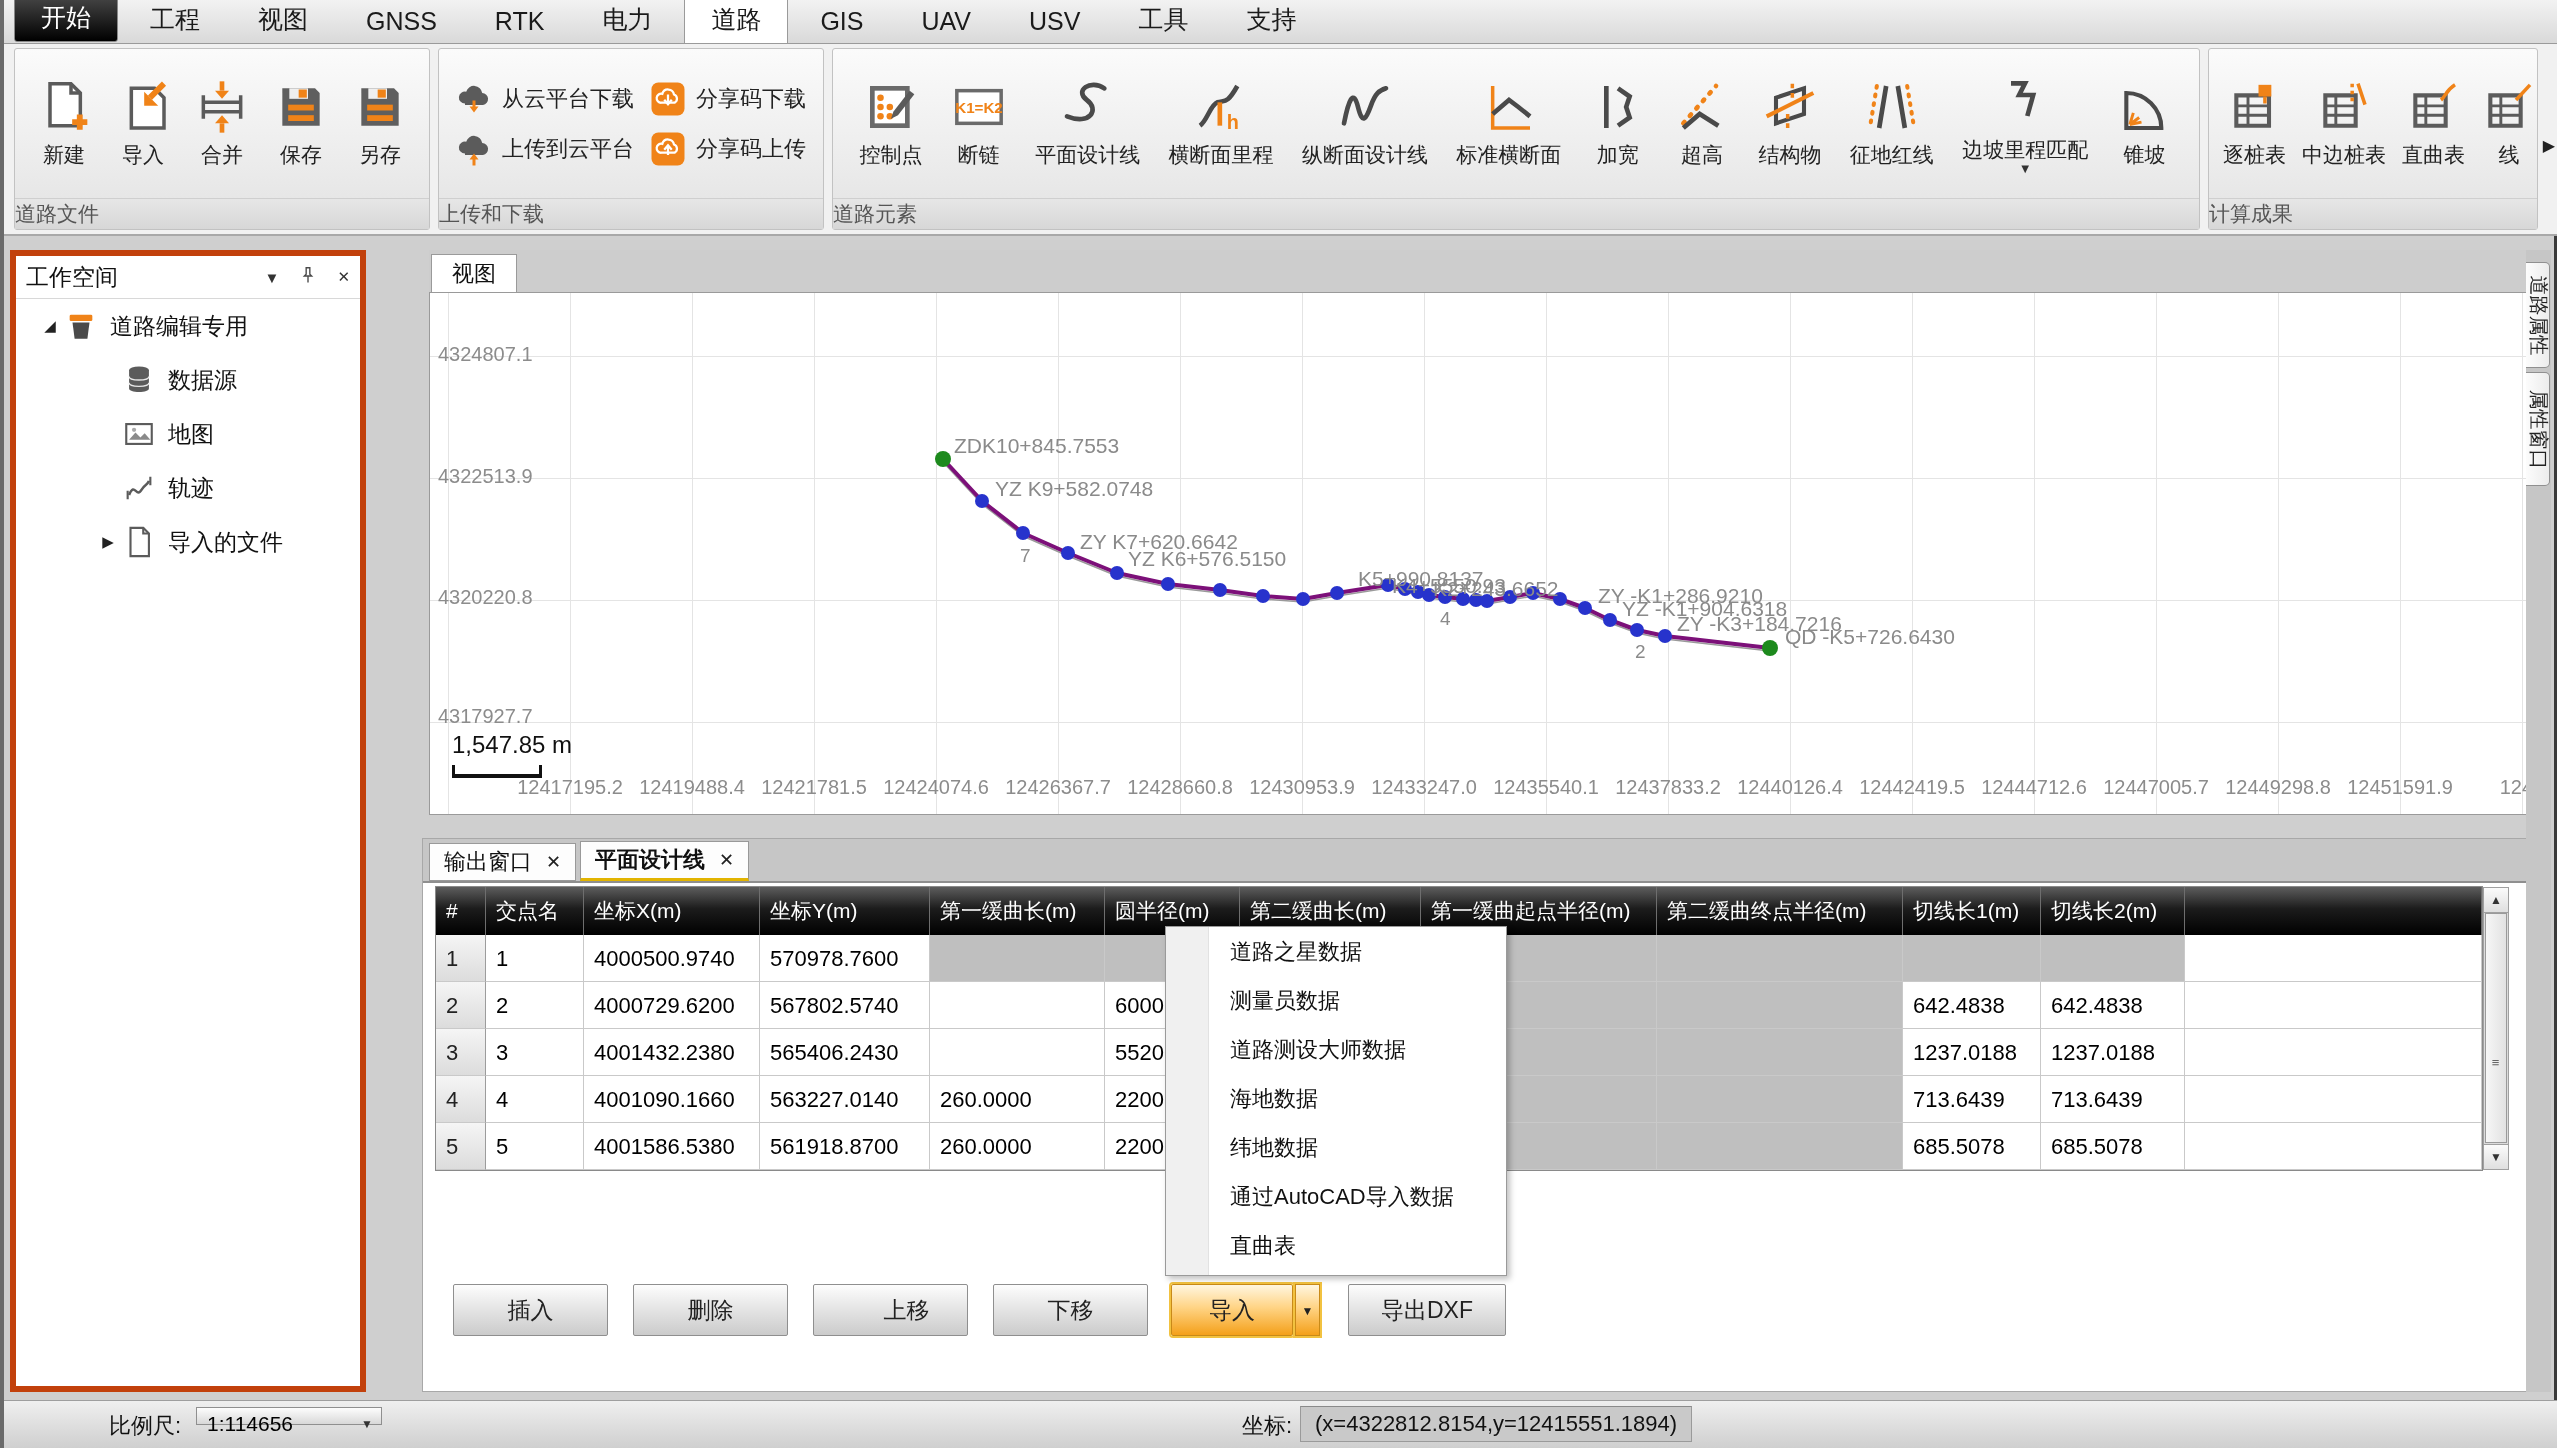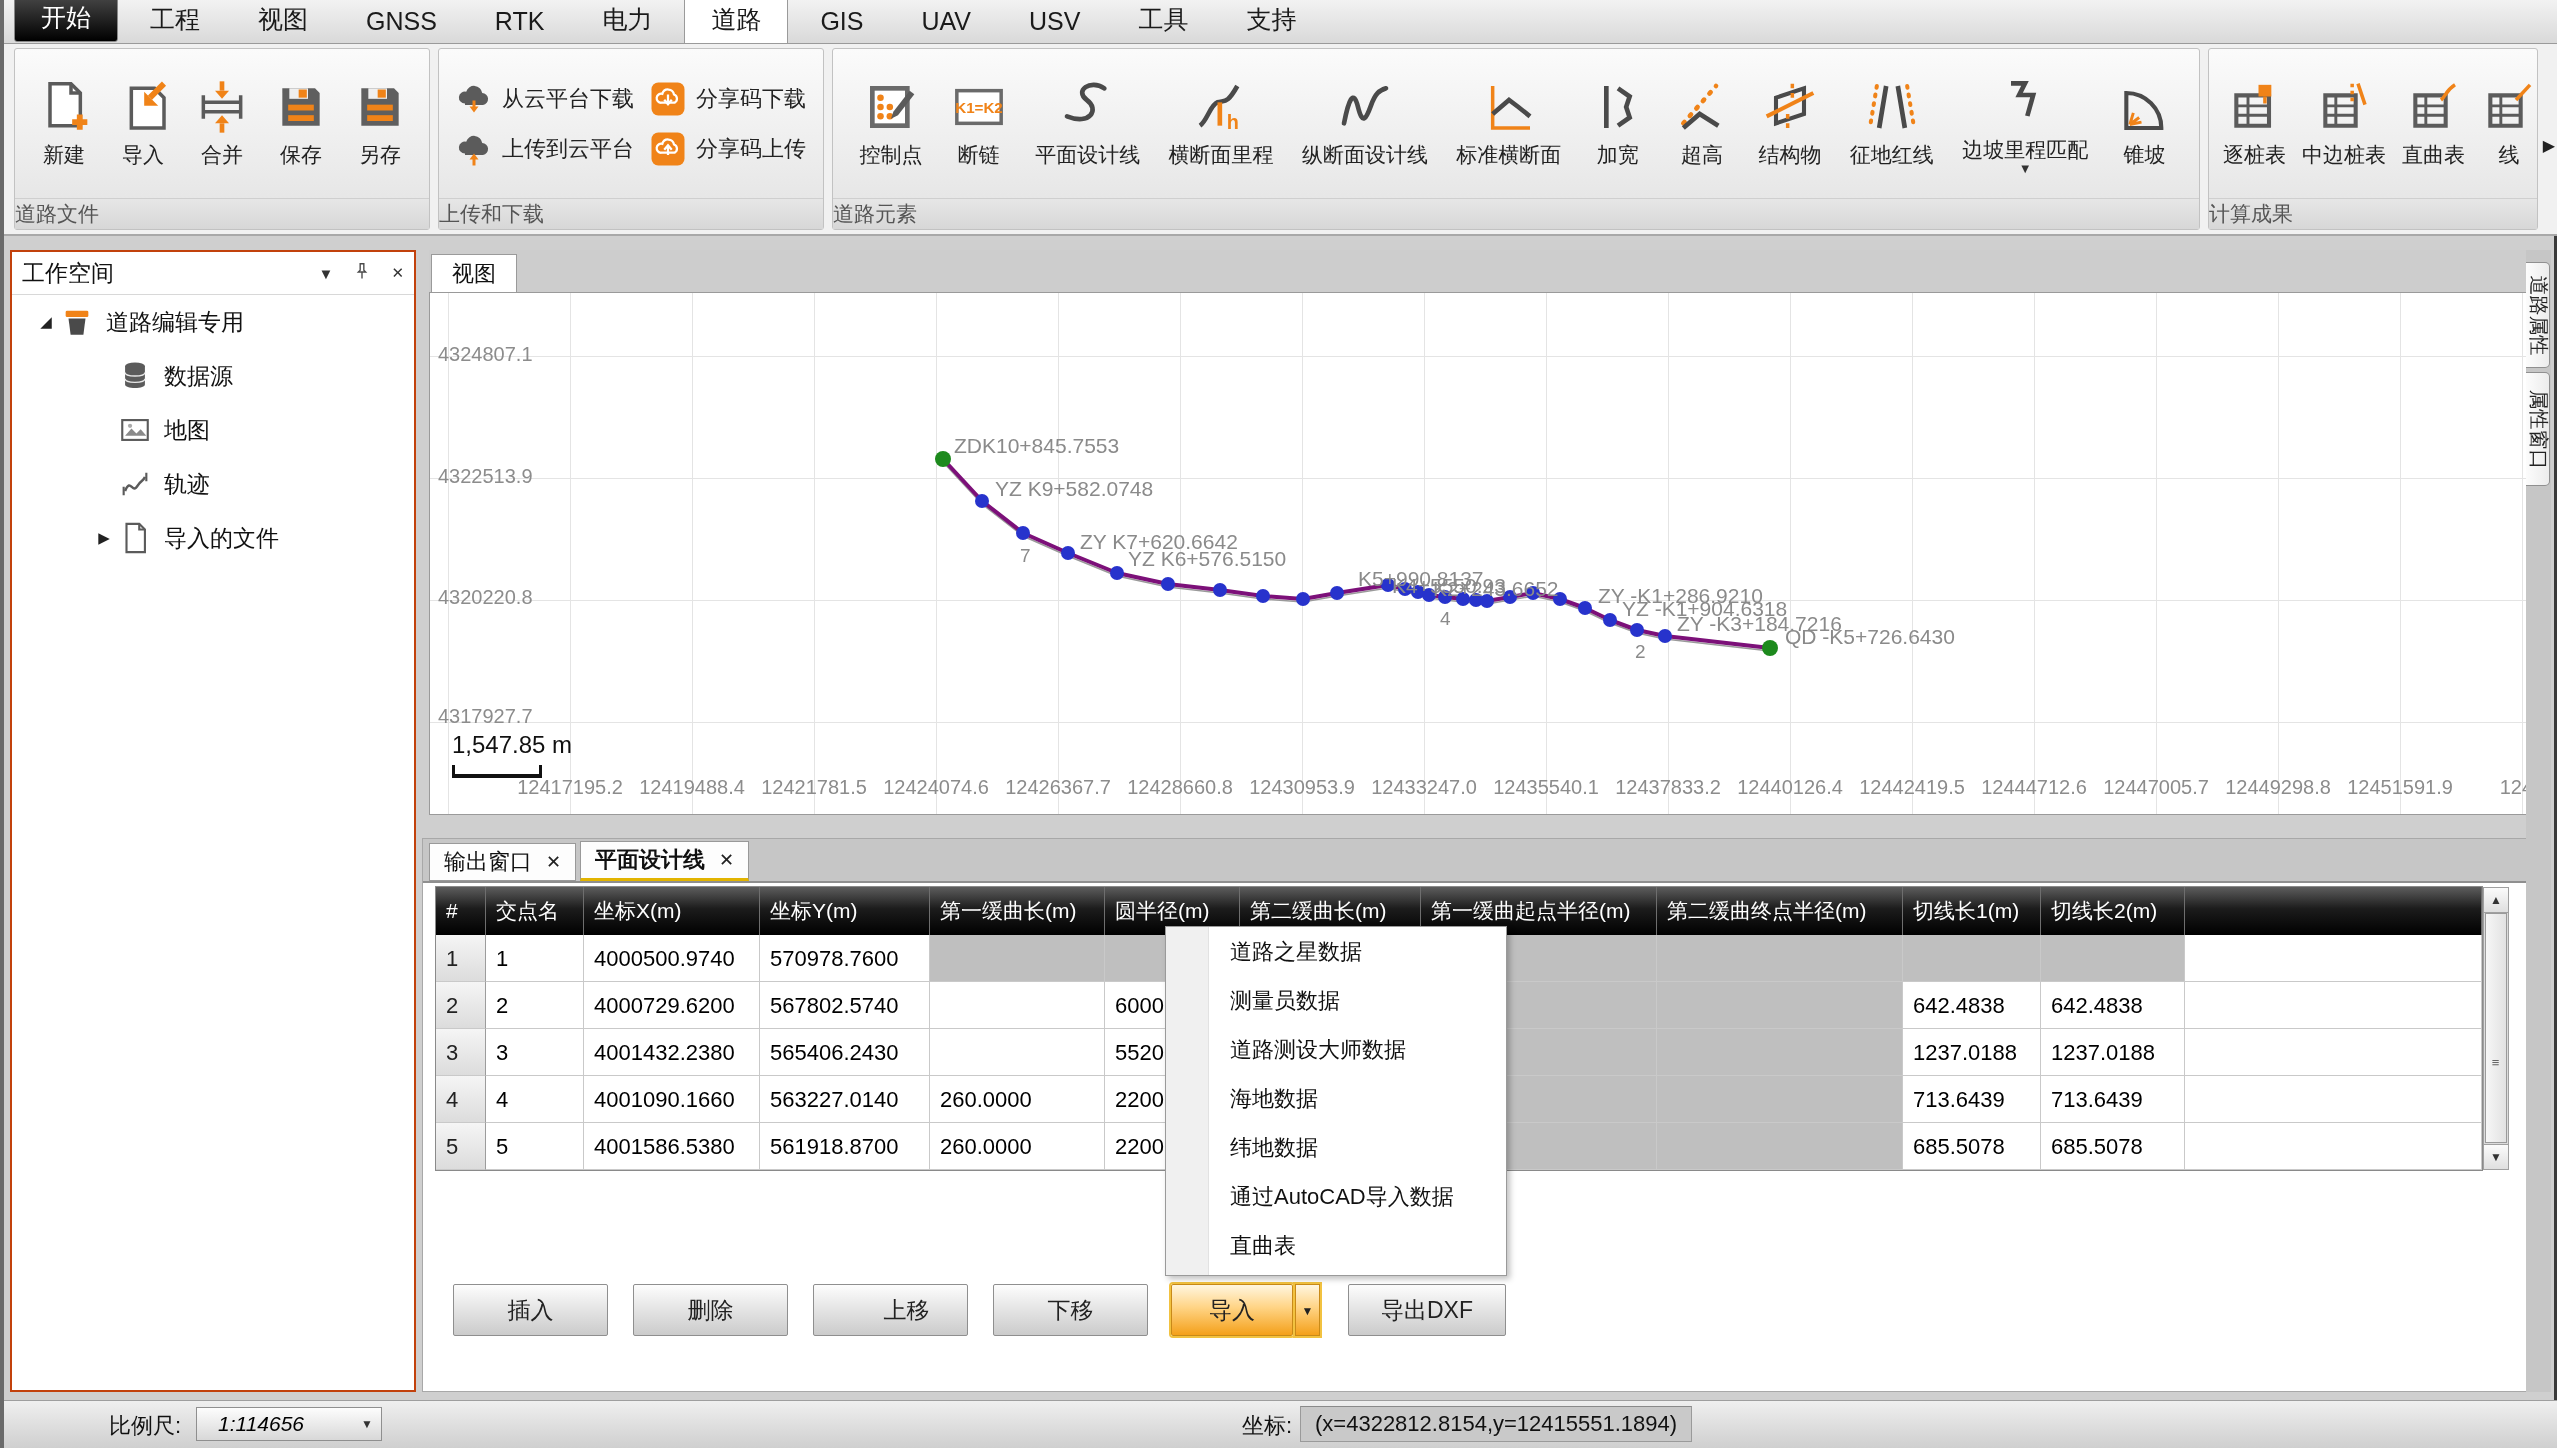--- a/index.html
+++ b/index.html
@@ -22,21 +22,21 @@
   .ricon svg{width:100%;height:100%;}
   .rlabel{font-size:21px;color:#222;margin-top:6px;white-space:nowrap;}
   .rdrop{font-size:13px;color:#333;line-height:10px;}
   .rg-grid{display:grid;grid-template-columns:auto auto;column-gap:16px;row-gap:14px;align-content:center;justify-content:center;}
   .ritem{display:flex;align-items:center;gap:10px;font-size:22px;color:#222;cursor:default;}
   .sicon{width:36px;height:36px;}
   .sicon svg{width:100%;height:100%;}
   #ribbon-overflow{position:absolute;right:6px;top:92px;font-size:16px;color:#222;}
 
   
-  #workspace{position:absolute;left:6px;top:250px;width:406px;height:1142px;background:#fff;border:2px solid #c2410c;box-sizing:border-box;}
+  #workspace{position:absolute;left:6px;top:250px;width:356px;height:1142px;background:#fff;border:6px solid #c2410c;box-sizing:border-box;}
   #ws-header{height:42px;border-bottom:1px solid #d8d8d8;display:flex;align-items:center;padding:0 10px;}
   #ws-title{font-size:23px;color:#111;flex:1;}
   .ws-hicon{margin-left:18px;color:#333;font-size:15px;cursor:default;}
   .ws-hicon svg{width:22px;height:22px;}
   .titem{display:flex;align-items:center;height:54px;cursor:default;}
   .texp{width:28px;font-size:15px;color:#222;text-align:center;}
   .ticon{width:34px;height:34px;margin-right:12px;}
   .ticon svg{width:100%;height:100%;}
   .tlabel{font-size:23px;color:#111;}
 
@@ -82,21 +82,21 @@
   .cmitem{position:relative;height:49px;line-height:49px;padding-left:64px;font-size:22px;color:#111;cursor:default;white-space:nowrap;}
 
   
   #right-strip{position:absolute;right:3px;top:250px;width:25px;height:1142px;background:#c6c6c6;}
   .vtab{position:absolute;left:0;width:24px;background:linear-gradient(90deg,#fcfcfc,#ececec);border:1px solid #909090;border-left:none;border-radius:0 5px 5px 0;box-sizing:border-box;display:flex;align-items:center;justify-content:center;}
   .vtab span{transform:rotate(90deg);white-space:nowrap;font-size:20px;color:#222;display:block;}
 
   
   #status-bar{position:absolute;left:0;top:1400px;width:2557px;height:48px;background:linear-gradient(#efefef,#cfcfcf);border-top:1px solid #9e9e9e;box-sizing:border-box;}
   #scale-label{position:absolute;left:105px;top:10px;font-size:22px;color:#111;}
-  #scale-select{position:absolute;left:192px;top:6px;width:186px;height:34px;background:linear-gradient(#fdfdfd,#d8d8d8);border:1px solid #8f8f8f;font-size:21px;line-height:32px;padding-left:21px;box-sizing:border-box;font-style:italic;}
+  #scale-select{position:absolute;left:192px;top:6px;width:186px;height:18px;background:linear-gradient(#fdfdfd,#d8d8d8);border:1px solid #8f8f8f;font-size:21px;line-height:32px;padding-left:10px;box-sizing:border-box;}
   #scale-select .sel-arrow{position:absolute;right:8px;top:0;font-size:12px;line-height:32px;color:#333;}
   #coord-label{position:absolute;left:1238px;top:10px;font-size:22px;color:#111;}
   #coord-value{position:absolute;left:1296px;top:5px;height:36px;line-height:34px;padding:0 14px;background:#c9c9c9;border:1px solid #9a9a9a;border-top-color:#8a8a8a;font-size:22px;color:#111;box-sizing:border-box;}
 </style>
 </head>
 <body>
 
 <div id="app">
   <div id="menu-bar">
       <div class="mtab dark">开始</div>

